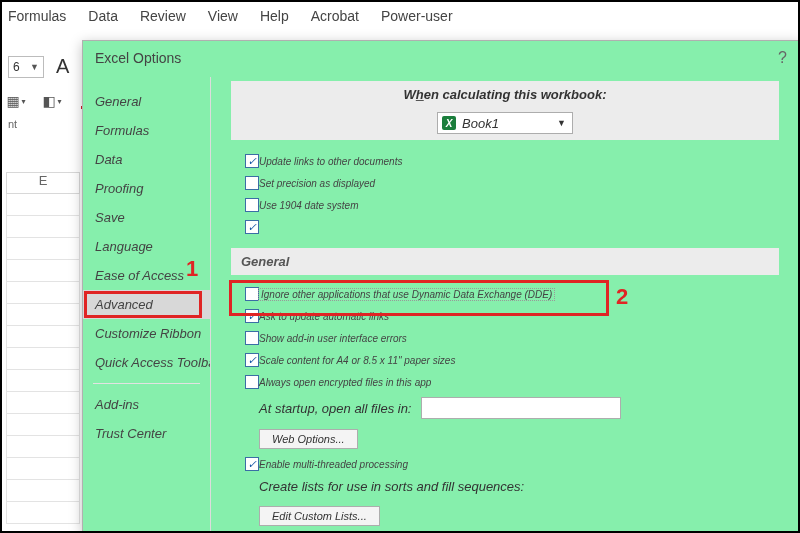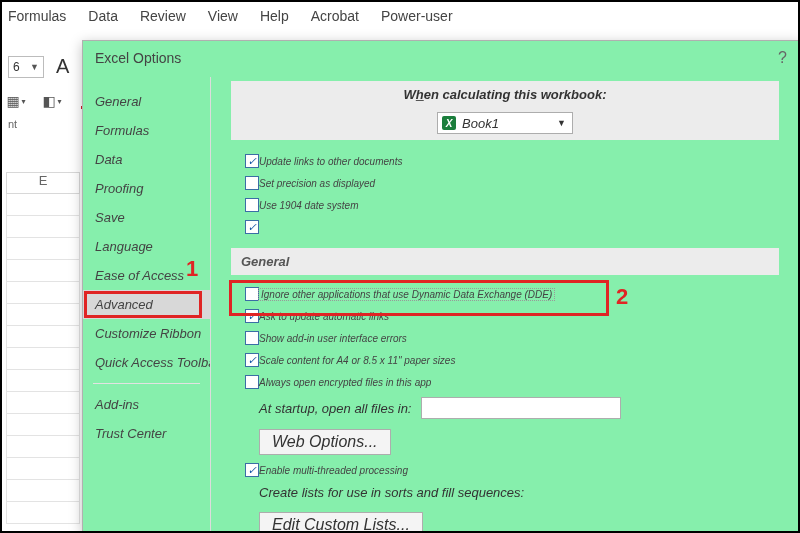--- a/index.html
+++ b/index.html
@@ -66,21 +66,21 @@
   .chk { width:14px; height:14px; border:1px solid #3a6ea5; background:#fff; display:flex; align-items:center; justify-content:center; font-size:11px; color:#1b5aa8; }
   .chk.on::after { content:"✓"; }
 
   .section-head { background:#ececec; padding: 6px 10px; font-weight:600; color:#555; margin: 10px 0 8px; }
 
   .underline { text-decoration: underline; text-decoration-color: #555; }
 
   .startup-row { display:flex; align-items:center; gap:10px; padding: 4px 0 4px 28px; }
   .txt-input { border:1px solid #adadad; height:22px; width:200px; background:#fff; }
 
-  .btn { border:1px solid #adadad; background:#f4f4f4; padding: 3px 12px; font-size:16px; color:#333; cursor:pointer; display:inline-block; }
+  .btn { border:1px solid #adadad; background:#f4f4f4; padding: 3px 12px; font-size:11px; color:#333; cursor:pointer; display:inline-block; }
   .btn-row { padding: 6px 0 4px 28px; }
 
   .list-row { display:flex; align-items:flex-start; gap:12px; padding: 4px 0 4px 28px; flex-direction: column; }
 
   .pane::-webkit-scrollbar { width:16px; }
 
   
   .callout1, .callout2 { position:absolute; font-weight:700; font-size:22px; color:#e02424; pointer-events:none; }
   .callout-rect { position:absolute; border: 3px solid #e02424; pointer-events:none; }
 </style>

